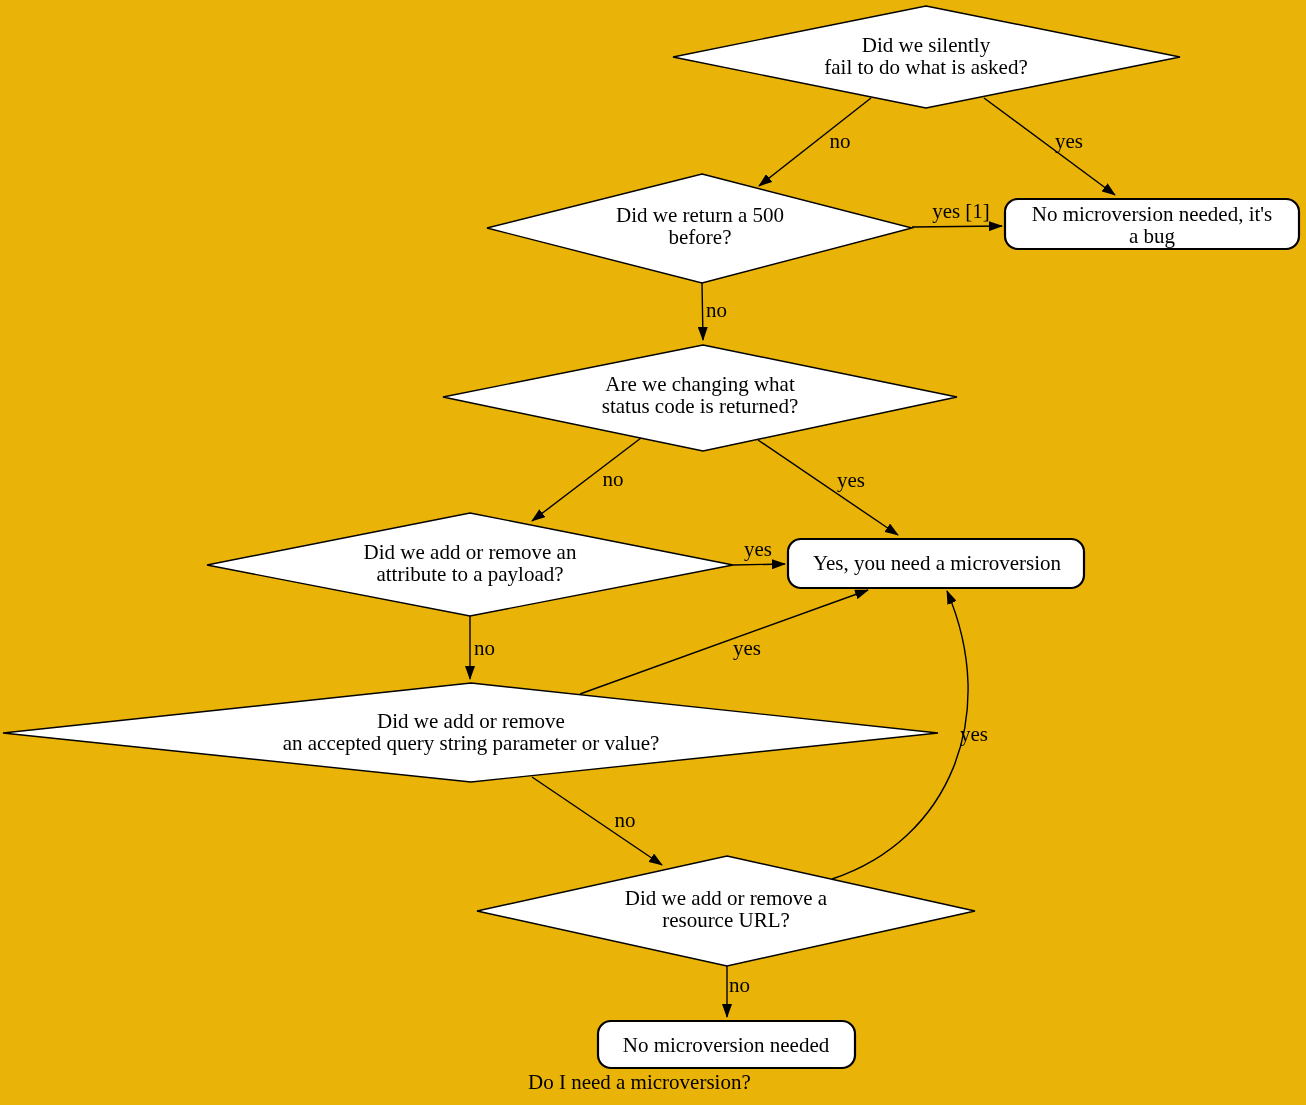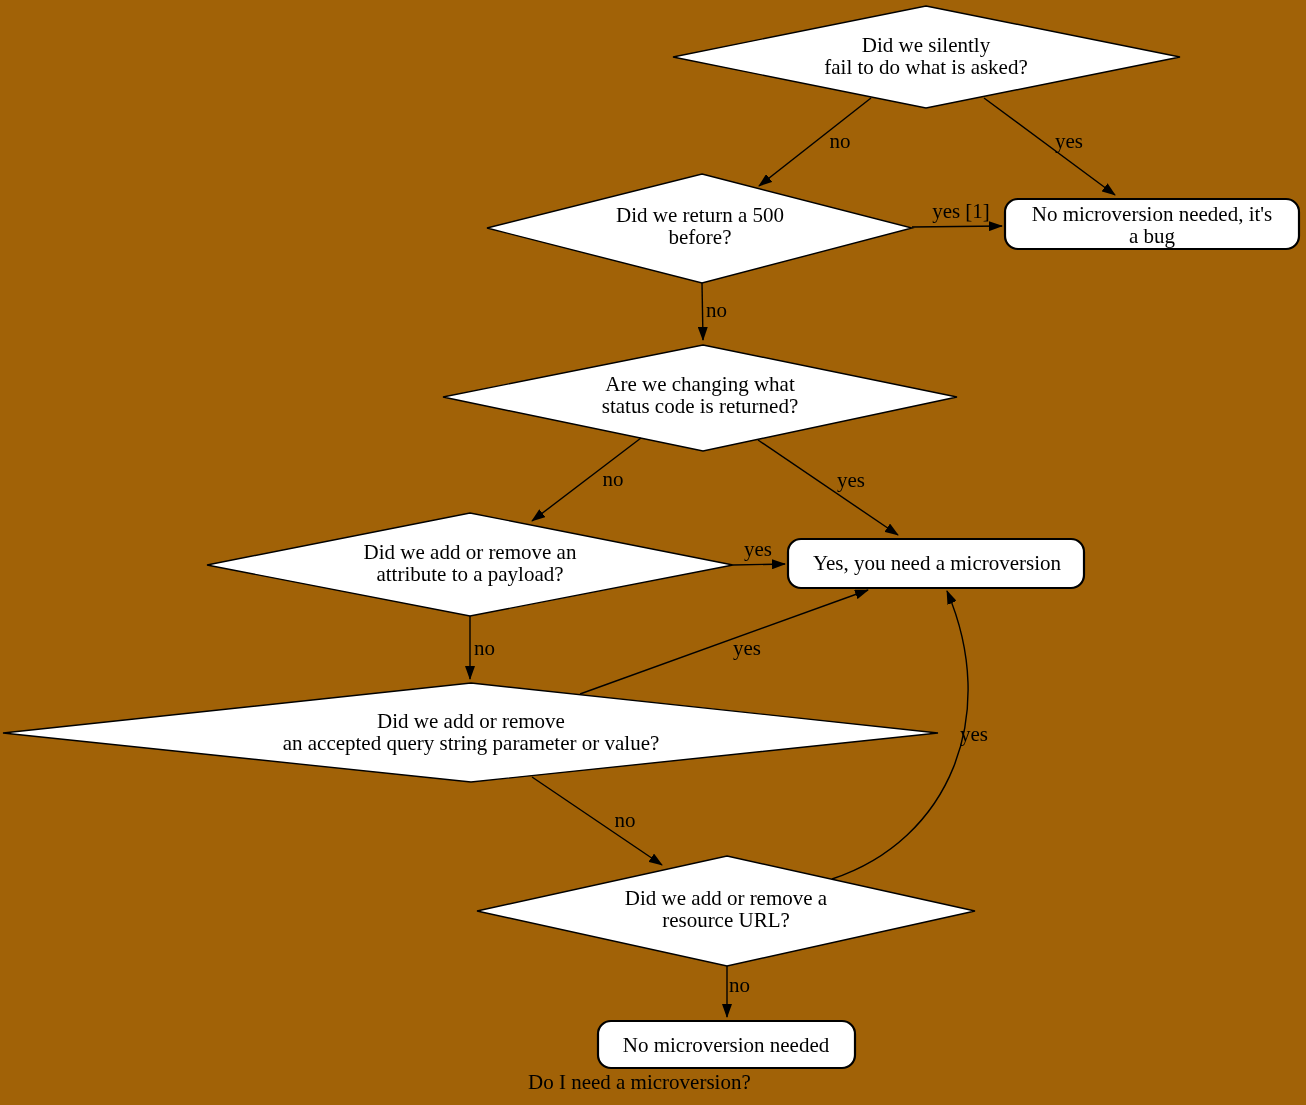--- a/index.html
+++ b/index.html
@@ -5,21 +5,21 @@
   html, body {
     margin: 0;
     padding: 0;
     background: #ffffff;
     font-family: "Liberation Serif", serif;
   }
   .canvas-wrap {
     width: 1306px;
     height: 1105px;
     position: relative;
-    background: #a16207;
+    background: #eab308;
   }
   svg { display: block; }
   .node-shape {
     fill: #ffffff;
     stroke: #000000;
     stroke-width: 1.4px;
   }
   .terminal-shape {
     fill: #ffffff;
     stroke: #000000;

